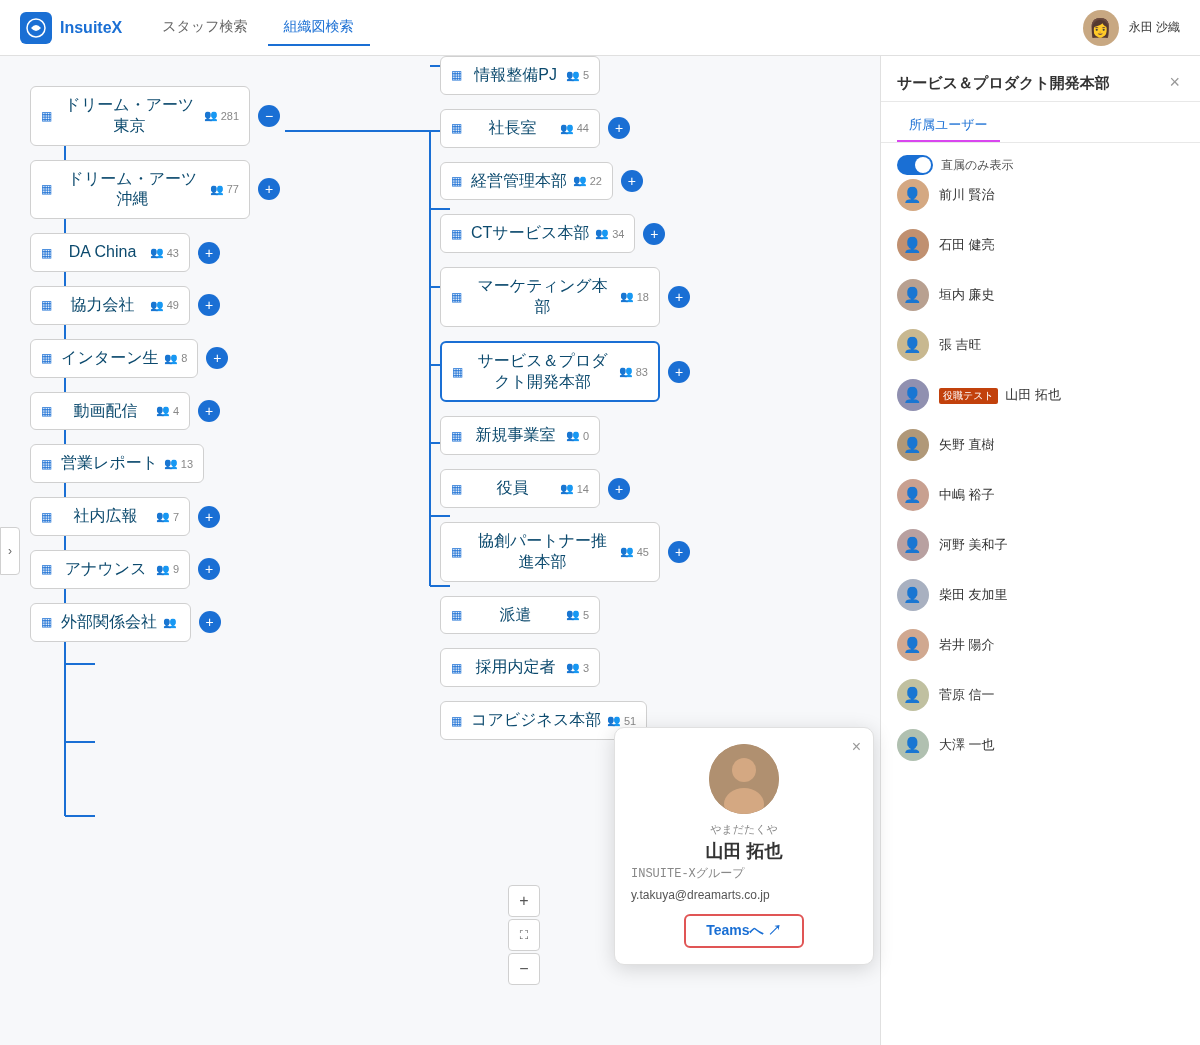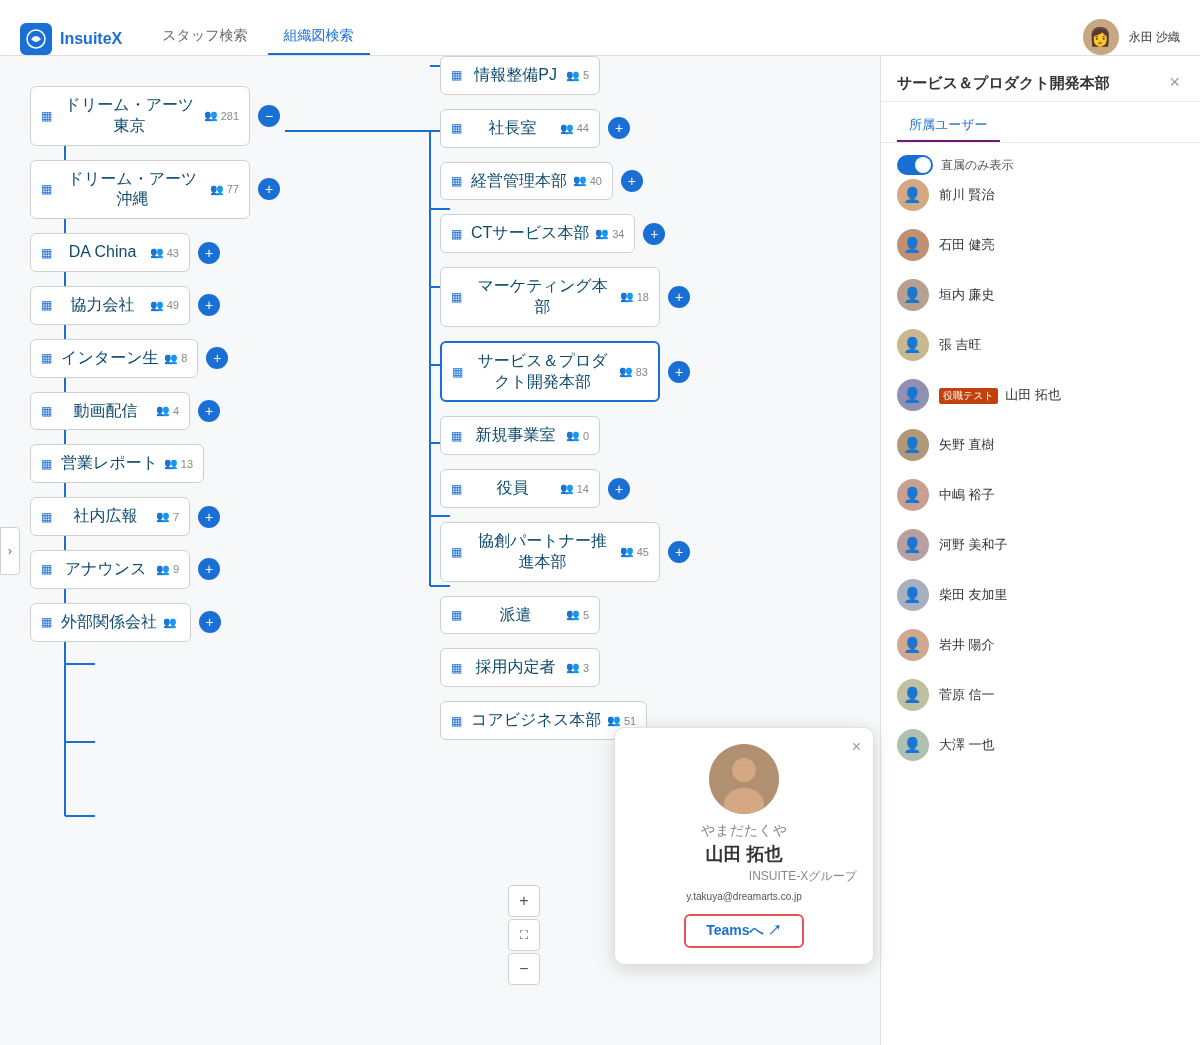--- a/index.html
+++ b/index.html
@@ -3,21 +3,21 @@
   <meta charset="utf-8">
   <style>
     * { box-sizing: border-box; margin: 0; padding: 0; }
     body { font-family: 'Helvetica Neue', Arial, sans-serif; background: #f0f2f5; font-size: 13px; color: #333; width: 1200px; height: 1045px; overflow: hidden; }
 
     
     .header {
       background: #fff;
       height: 56px;
       display: flex;
-      align-items: flex-end;
+      align-items: center;
       padding: 0 20px;
       border-bottom: 1px solid #e0e0e0;
       gap: 24px;
       position: relative;
       z-index: 10;
     }
     .logo-area { display: flex; align-items: center; gap: 8px; }
     .logo-icon { width: 32px; height: 32px; background: #1a6fd4; border-radius: 6px; display: flex; align-items: center; justify-content: center; color: #fff; font-size: 10px; font-weight: bold; }
     .logo-text { font-size: 16px; font-weight: 700; color: #1a6fd4; }
     .nav-tabs { display: flex; gap: 4px; }
@@ -169,21 +169,21 @@
       display: flex;
       align-items: flex-start;
       justify-content: space-between;
       padding: 16px 16px 8px 16px;
       border-bottom: 1px solid #e8e8e8;
     }
     .panel-title { font-size: 15px; font-weight: 700; color: #333; line-height: 1.4; }
     .panel-close { cursor: pointer; color: #999; font-size: 18px; padding: 0 4px; }
     .panel-tabs { display: flex; padding: 8px 16px 0; border-bottom: 1px solid #e8e8e8; }
     .panel-tab { padding: 6px 12px; font-size: 13px; cursor: pointer; border-bottom: 2px solid transparent; }
-    .panel-tab.active { color: #1a6fd4; border-bottom: 2px solid #701a75; font-weight: 500; }
+    .panel-tab.active { color: #1a6fd4; border-bottom: 2px solid #d946ef; font-weight: 500; }
     .panel-body { flex: 1; overflow-y: auto; padding: 12px 16px; }
 
     
     .toggle-row {
       display: flex;
       align-items: center;
       gap: 8px;
       margin-bottom: 0;
     }
     .toggle-switch {
@@ -220,24 +220,24 @@
     .profile-popup-close {
       position: absolute; top: 10px; right: 12px;
       cursor: pointer; color: #999; font-size: 16px;
     }
     .profile-avatar-lg {
       width: 70px; height: 70px; border-radius: 50%;
       background: #b09070; margin: 0 auto 8px;
       display: flex; align-items: center; justify-content: center;
       font-size: 36px; overflow: hidden;
     }
-    .profile-furigana { text-align: center; font-size: 14px; color: #888; margin-bottom: 2px; }
+    .profile-furigana { text-align: center; font-size: 11px; color: #888; margin-bottom: 2px; }
     .profile-name { text-align: center; font-size: 18px; font-weight: 700; color: #333; margin-bottom: 2px; }
-    .profile-company { text-align: right; font-size: 12px; color: #888; margin-bottom: 6px; }
-    .profile-email { text-align: center; font-size: 10px; color: #555; margin-bottom: 12px; }
+    .profile-company { text-align: left; font-size: 12px; color: #888; margin-bottom: 6px; font-family: Liberation Mono, monospace; }
+    .profile-email { font-size: 12px; color: #555; margin-bottom: 12px; }
     .profile-actions { display: flex; gap: 8px; justify-content: center; }
     .teams-btn {
       border: 2px solid #e05555;
       border-radius: 6px;
       padding: 6px 20px;
       color: #1a6fd4;
       font-size: 14px;
       font-weight: 600;
       text-decoration: none;
       cursor: pointer;
@@ -477,21 +477,21 @@
         </div>
         <button class="expand-btn">+</button>
       </div>
 
       <div class="node-row">
         <div class="org-node">
           <span class="org-node-icon">▦</span>
           <span class="org-node-name">経営管理本部</span>
           <span class="org-node-count">
             <span class="count-icon">👥</span>
-            <span>40</span>
+            <span>22</span>
           </span>
         </div>
         <button class="expand-btn">+</button>
       </div>
 
       <div class="node-row">
         <div class="org-node">
           <span class="org-node-icon">▦</span>
           <span class="org-node-name">CTサービス本部</span>
           <span class="org-node-count">

